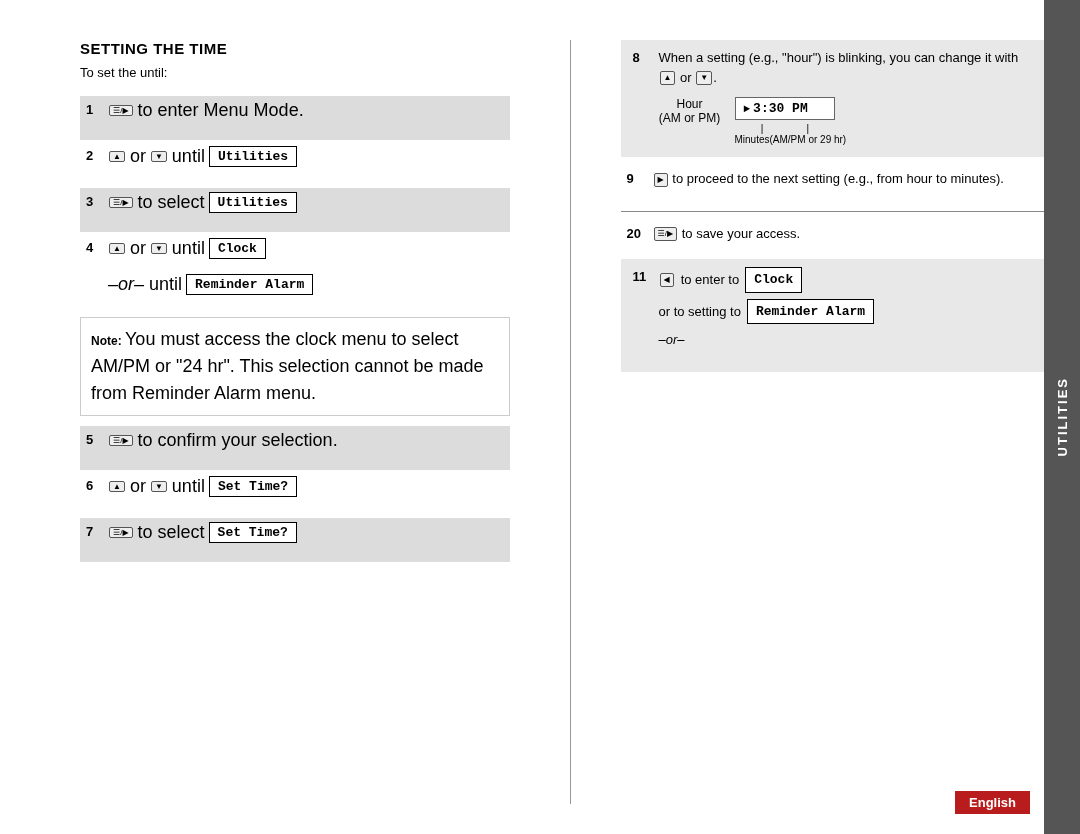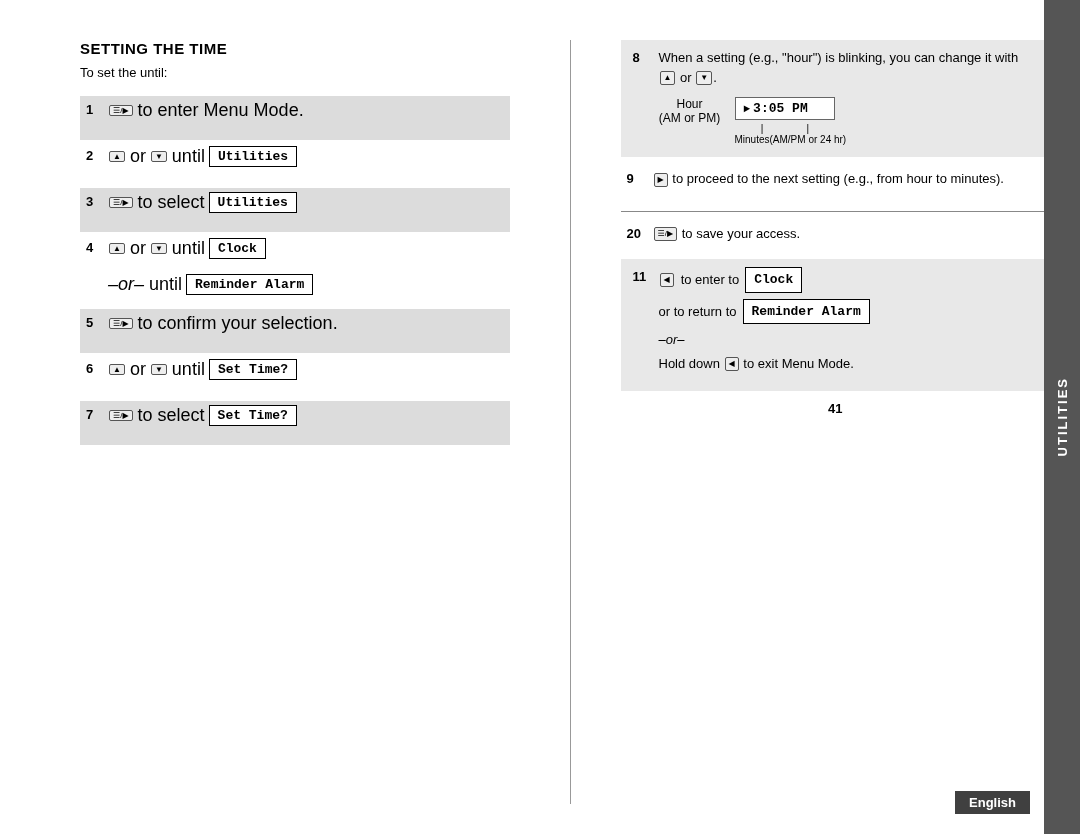--- a/index.html
+++ b/index.html
@@ -194,21 +194,21 @@
       font-size: 13px;
       font-weight: bold;
       margin-top: 10px;
     }
 
     
     .english-badge {
       position: absolute;
       bottom: 20px;
       right: 50px;
-      background: #404040;
+      background: #b91c1c;
       color: #fff;
       padding: 4px 14px;
       font-size: 13px;
       font-weight: bold;
     }
 
     .inline-icon {
       display: inline-block;
       border: 1px solid #555;
       border-radius: 2px;
@@ -337,20 +337,24 @@
               </div>
             </div>
             <div class="step-row-or">
               <div class="step-or-content">
                 <span class="step-text"><em>–or–</em> until</span>
                 <span class="menu-box">Reminder Alarm</span>
               </div>
             </div>
           </div>
 
+          <div class="note-box">
+            <span class="note-label">Note:</span>
+            <span class="step-text">You must access the clock menu to select AM/PM or "24 hr". This selection cannot be made from Reminder Alarm menu.</span>
+          </div>
 
           <div class="step-shaded">
             <div class="step-row">
               <span class="step-num">5</span>
               <div class="step-content">
                 <span class="inline-icon">☰/▶</span>
                 <span class="step-text">to confirm your selection.</span>
               </div>
             </div>
           </div>
@@ -399,30 +403,30 @@
 
           <div style="margin-left: 22px; text-align: center;">
             <div style="display:flex; align-items:flex-start; gap: 10px; margin-bottom: 4px;">
               <div style="font-size:12px; min-width:70px;">
                 <div>Hour</div>
                 <div>(AM or PM)</div>
               </div>
               <div style="display:flex; flex-direction:column; align-items:flex-start;">
                 <div class="time-display-box">
                   <span style="font-size:11px; margin-right:3px;">►</span>
-                  <span>3:05 PM</span>
+                  <span>3:30 PM</span>
                 </div>
                 <div style="display:flex; justify-content:space-between; width: 100%; margin-top:3px;">
                   <div style="display:flex; flex-direction:column; align-items:center;">
                     <span style="font-size:10px; margin-left:20px;">|</span>
                     <span style="font-size:10px;">Minutes</span>
                   </div>
                   <div style="display:flex; flex-direction:column; align-items:center;">
                     <span style="font-size:10px;">|</span>
-                    <span style="font-size:10px;">(AM/PM or 24 hr)</span>
+                    <span style="font-size:10px;">(AM/PM or 29 hr)</span>
                   </div>
                 </div>
               </div>
             </div>
           </div>
         </div>
 
         <div class="step-unshaded">
           <div class="right-step-row">
             <span class="right-step-num">9</span>
@@ -448,34 +452,28 @@
         <div class="shaded-section2">
           <div class="right-step-row">
             <span class="right-step-num">11</span>
             <div class="right-step-content">
               <div class="return-row">
                 <span class="inline-icon">◀</span>
                 <span>to enter to</span>
                 <span class="menu-box">Clock</span>
               </div>
               <div class="return-row">
-                <span>or to return to</span>
+                <span>or to setting to</span>
                 <span class="menu-box">Reminder Alarm</span>
               </div>
               <div class="or-return">–or–</div>
-              <div class="hold-down-row">
-                <span>Hold down</span>
-                <span class="inline-icon">◀</span>
-                <span>to exit Menu Mode.</span>
-              </div>
             </div>
           </div>
         </div>
 
-        <div class="page-number">41</div>
 
       </div>
     </div>
   </div>
 
   <div class="english-badge">English</div>
 
 </div>
 
 </body></html>

